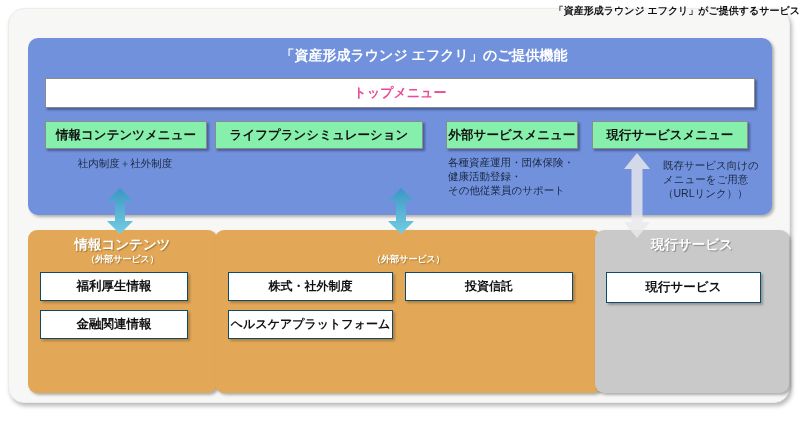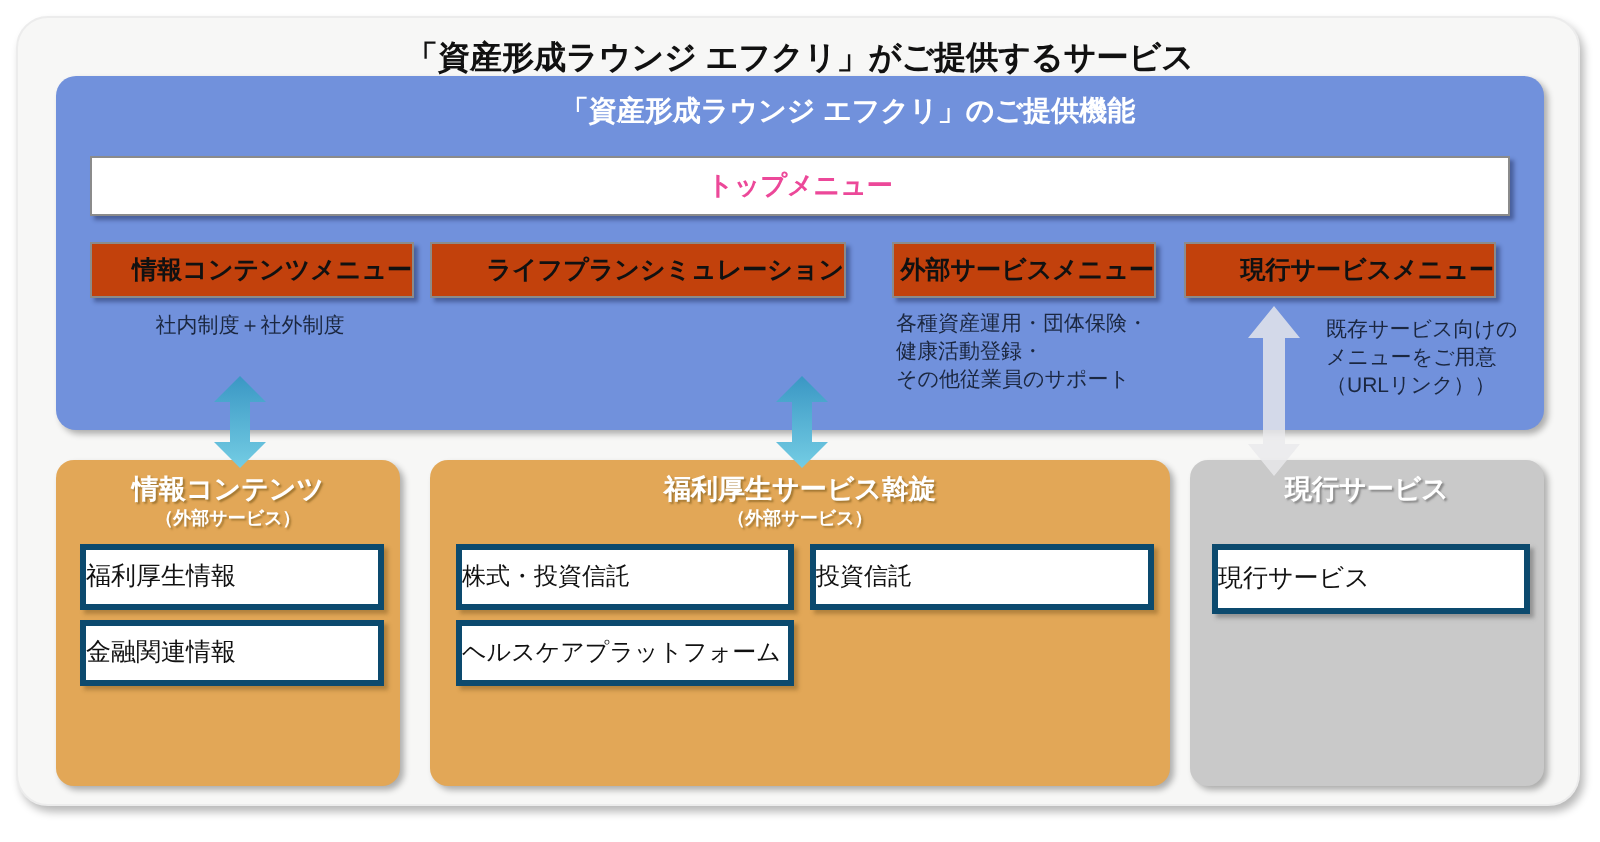--- a/index.html
+++ b/index.html
@@ -6,79 +6,80 @@
   .stage{
     position:relative;width:800px;height:421px;background:#fff;overflow:hidden;
     font-family:"Liberation Sans","DejaVu Sans",sans-serif;
   }
   .frame{
     position:absolute;left:8px;top:8px;width:780px;height:393px;
     background:#f7f7f6;border:1px solid #ececec;border-radius:16px;
     box-shadow:2px 3px 4px rgba(0,0,0,0.28);
   }
   .main-title{
-    position:absolute;left:0;top:19px;width:100%;text-align:center;
-    font-size:16px;font-weight:bold;color:#111;
+    position:absolute;left:0;top:4px;width:100%;text-align:right;
+    font-size:10px;font-weight:bold;color:#111;
   }
   .blue-panel{
     position:absolute;left:28px;top:38px;width:744px;height:177px;
     background:var(--panel-blue,#7191dc);border-radius:10px;
     box-shadow:2px 2px 3px rgba(0,0,0,0.30);
   }
   .blue-title{
     position:absolute;top:9px;left:0;width:100%;text-align:center;
     color:#fff;font-weight:bold;font-size:14px;padding-left:24px;
   }
   .top-menu{
     position:absolute;left:17px;top:40px;width:708px;height:28px;
     background:#fff;border:1px solid #8b8b8b;
     box-shadow:2px 2px 2px rgba(25,35,80,0.45);
     text-align:center;line-height:28px;font-weight:bold;font-size:13px;color:#ec4899;
   }
   .mbtn{
     position:absolute;top:83px;height:26px;line-height:26px;
-    background:#c2410c;border:1px solid #8b8b8b;
+    background:#86efac;border:1px solid #8b8b8b;
     box-shadow:2px 2px 2px rgba(25,35,80,0.45);
-    text-align:right;font-weight:bold;font-size:12.5px;color:#111;white-space:nowrap;
+    text-align:center;font-weight:bold;font-size:12.5px;color:#111;white-space:nowrap;
   }
   .b1{left:17px;width:160px}.b2{left:187px;width:206px}
   .b3{left:418px;width:130px}.b4{left:564px;width:154px}
   .mdesc{
     position:absolute;font-size:10.5px;color:#1b2740;line-height:1.35;white-space:pre-line;
   }
   .d1{left:17px;top:118px;width:160px;text-align:center}
   .d2{left:187px;top:118px;width:206px;text-align:center}
   .d3{left:420px;top:117px;width:170px}
   .d4{left:635px;top:120px;width:108px}
   .arrow{position:absolute;z-index:5}
   .a1{left:107px;top:188px;width:26px;height:46px}
   .a2{left:388px;top:188px;width:26px;height:46px}
   .a3{left:624px;top:153px;width:26px;height:85px}
   .arrow svg{display:block;width:100%;height:100%}
   .panel{
     position:absolute;top:230px;height:163px;border-radius:9px;
     box-shadow:2px 2px 3px rgba(0,0,0,0.30);
+    padding-left:17px;
   }
   .p1{left:28px;width:172px;background:var(--panel-orange,#e2a757)}
   .p2{left:215px;width:370px;background:var(--panel-orange,#e2a757)}
   .p3{left:595px;width:177px;background:var(--panel-gray,#c9c9c9)}
   .panel-title{
     position:absolute;top:7px;left:0;width:100%;text-align:center;color:#fff;
     font-weight:bold;font-size:13.5px;line-height:1.15;
     text-shadow:1px 1px 1px rgba(110,80,20,0.55);
   }
   .p3 .panel-title{text-shadow:1px 1px 1px rgba(95,95,95,0.6)}
   .panel-sub{
     position:absolute;top:23px;left:0;width:100%;text-align:center;color:#fff;
     font-weight:bold;font-size:9px;text-shadow:1px 1px 1px rgba(110,80,20,0.5);
   }
   .pitem{
     position:absolute;height:27px;line-height:27px;background:#fff;
-    border:3px solid #0c4a6e;box-shadow:2px 2px 2px rgba(105,75,25,0.40);
-    text-align:left;font-weight:normal;font-size:12.5px;color:#111;white-space:nowrap;
+    border:1px solid #0c4a6e;box-shadow:2px 2px 2px rgba(105,75,25,0.40);
+    text-align:center;font-weight:bold;font-size:12.5px;color:#111;white-space:nowrap;
   }
   .p2 .pitem{font-size:12px}
   .p3 .pitem{box-shadow:2px 2px 2px rgba(95,95,95,0.5)}
   .p1 .i1{left:12px;top:42px;width:146px}
   .p1 .i2{left:12px;top:80px;width:146px}
   .p2 .i1{left:13px;top:42px;width:163px}
   .p2 .i2{left:190px;top:42px;width:166px}
   .p2 .i3{left:13px;top:80px;width:163px}
   .p2 .i4{left:190px;top:80px;width:166px}
   .p3 .i1{left:11px;top:42px;width:153px;height:29px;line-height:29px}
@@ -139,23 +140,22 @@
   </div>
 
   <div class="panel p1">
     <div class="panel-title">情報コンテンツ</div>
     <div class="panel-sub">（外部サービス）</div>
     <div class="pitem i1">福利厚生情報</div>
     <div class="pitem i2">金融関連情報</div>
   </div>
 
   <div class="panel p2">
-    <div class="panel-title">福利厚生サービス斡旋</div>
     <div class="panel-sub">（外部サービス）</div>
-    <div class="pitem i1">株式・投資信託</div>
+    <div class="pitem i1">株式・社外制度</div>
     <div class="pitem i2">投資信託</div>
     <div class="pitem i3">ヘルスケアプラットフォーム</div>
   </div>
 
   <div class="panel p3">
     <div class="panel-title">現行サービス</div>
     <div class="pitem i1">現行サービス</div>
   </div>
 
 </div>

